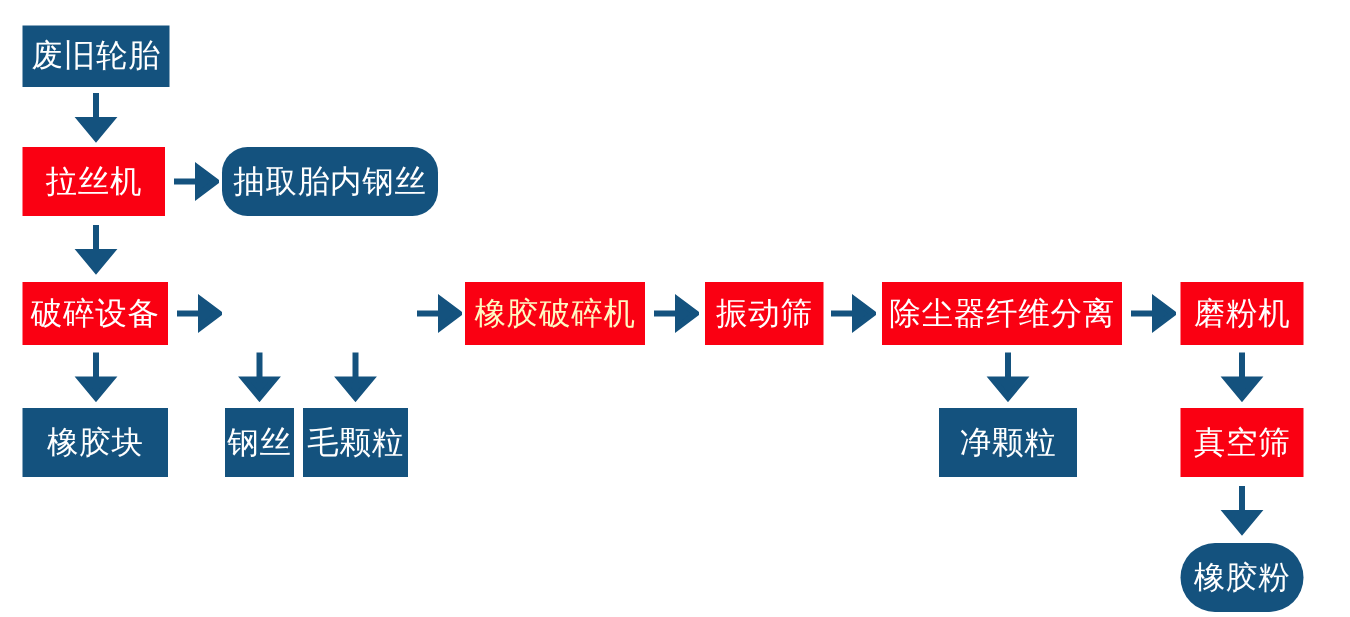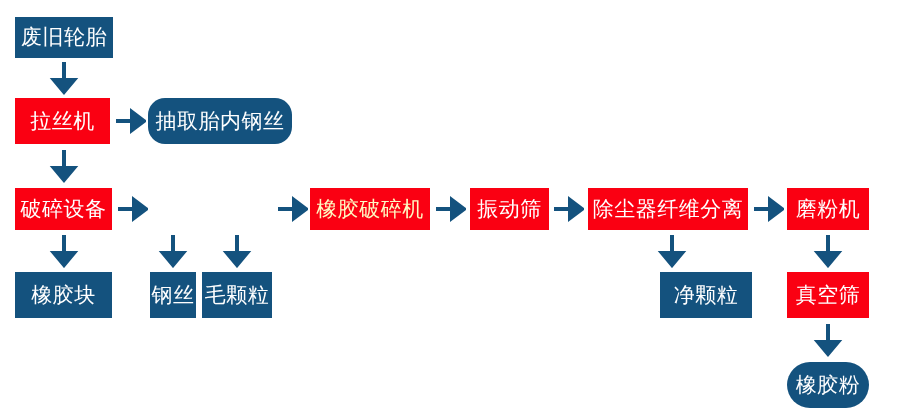--- a/index.html
+++ b/index.html
@@ -146,21 +146,21 @@
     </div>
     <div class="node process" style="left: 310px; top: 188px; width: 120px; height: 42px; background: rgb(250, 0, 18); color: #fef9c3;">
       <span>橡胶破碎机</span>
     </div>
     <div class="node process" style="left: 470px; top: 188px; width: 79px; height: 42px; background: rgb(250, 0, 18); color: rgb(255, 255, 255);">
       <span>振动筛</span>
     </div>
     <div class="node process" style="left: 588px; top: 188px; width: 160px; height: 42px; background: rgb(250, 0, 18); color: rgb(255, 255, 255);">
       <span>除尘器纤维分离</span>
     </div>
-    <div class="node material" style="left: 626px; top: 272px; width: 92px; height: 46px; background: rgb(20, 82, 126); color: rgb(255, 255, 255); margin-left: 34px;">
+    <div class="node material" style="left: 626px; top: 272px; width: 92px; height: 46px; background: rgb(20, 82, 126); color: rgb(255, 255, 255);">
       <span>净颗粒</span>
     </div>
     <div class="node process" style="left: 787px; top: 188px; width: 82px; height: 42px; background: rgb(250, 0, 18); color: rgb(255, 255, 255);">
       <span>磨粉机</span>
     </div>
     <div class="node process" style="left: 787px; top: 272px; width: 82px; height: 46px; background: rgb(250, 0, 18); color: rgb(255, 255, 255);">
       <span>真空筛</span>
     </div>
     <div class="node material" style="left: 787px; top: 362px; width: 82px; height: 46px; background: rgb(20, 82, 126); color: rgb(255, 255, 255); border-radius: 23px;">
       <span>橡胶粉</span>

